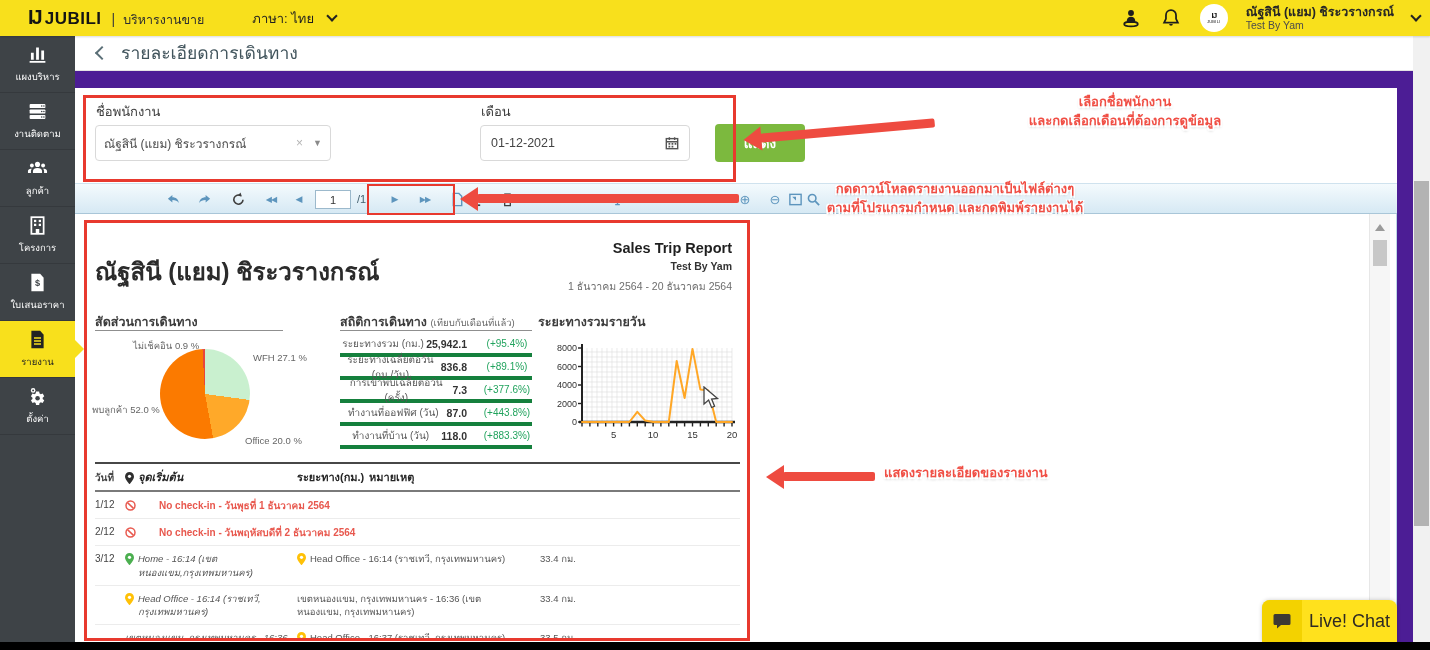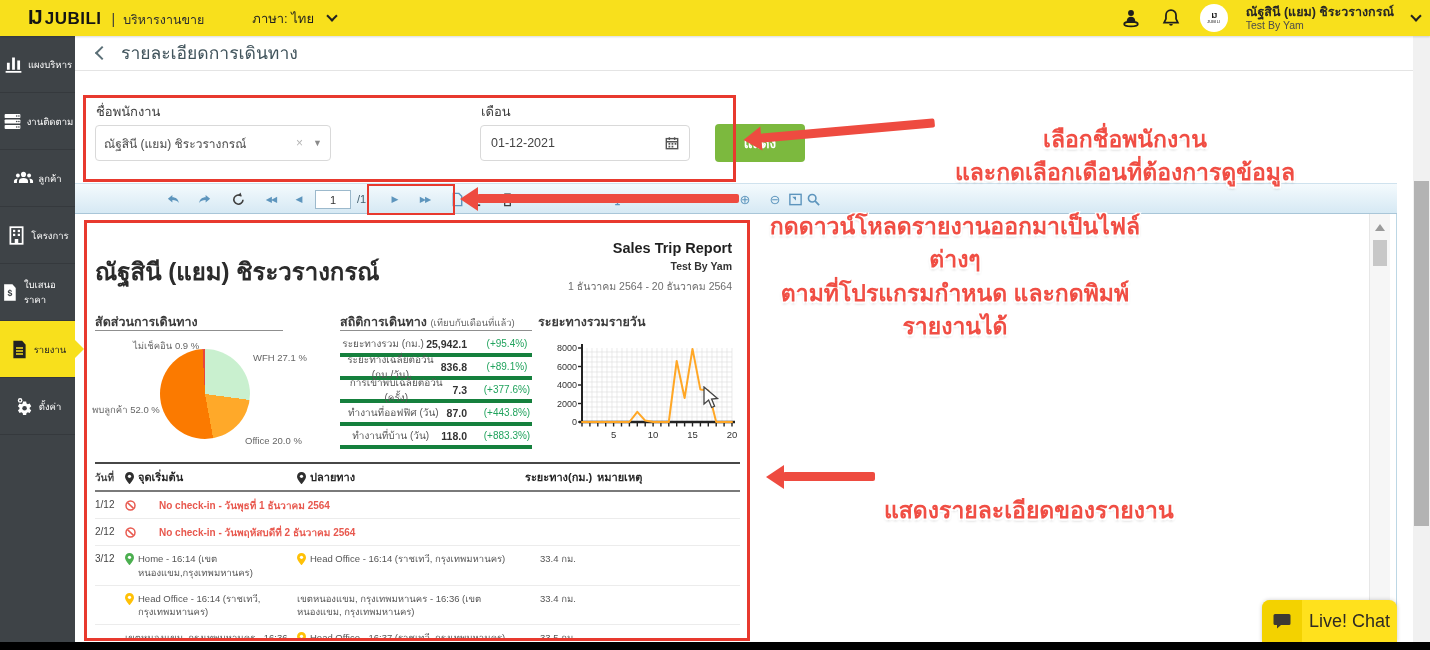--- a/index.html
+++ b/index.html
@@ -1,18 +1,18 @@
 <!DOCTYPE html>
 <html><head>
 <meta charset="utf-8">
 <style>
   * { margin:0; padding:0; box-sizing:border-box; }
   html,body { background:#000; }
   body { font-family:"Liberation Sans","DejaVu Sans",sans-serif; }
-  #root { position:relative; width:1430px; height:650px; background:#ffffff; overflow:hidden; }
+  #root { position:relative; width:1430px; height:650px; background:#4c1d95; overflow:hidden; }
 
   
   .app-header { position:absolute; left:0; top:0; width:1430px; height:36px; background:#F8E01C; z-index:30;
     display:flex; align-items:center; box-shadow:0 1px 2px rgba(0,0,0,.15); }
   .logo-wrap { display:flex; align-items:baseline; margin-left:28px; }
   .logo-mark { font-weight:900; font-size:20px; letter-spacing:-2px; color:#141414; }
   .logo-text { font-weight:900; font-size:17px; color:#141414; margin-left:4px; letter-spacing:.5px; }
   .logo-sep  { color:#3a3a3a; font-size:14px; margin:0 8px 0 10px; font-weight:300; }
   .logo-sub  { font-size:12.5px; color:#2e2e2e; }
   .lang-switch { margin-left:48px; font-size:13px; color:#1f1f1f; display:flex; align-items:center; gap:14px; cursor:pointer; }
@@ -22,21 +22,21 @@
   .hicon svg { width:100%; height:100%; }
   .avatar { width:28px; height:28px; background:#fff; border-radius:50%; display:flex; flex-direction:column; align-items:center; justify-content:center; overflow:hidden; }
   .avatar b { font-size:8px; color:#111; line-height:7px; letter-spacing:-1px; }
   .avatar i { font-style:normal; font-size:4px; color:#111; letter-spacing:.3px; }
   .user-block { text-align:left; line-height:1.15; }
   .user-name { font-size:12.5px; font-weight:bold; color:#262626; }
   .user-sub  { font-size:10.5px; color:#4c4c4c; }
 
   
   .sidebar { position:absolute; left:0; top:36px; width:75px; height:614px; background:#3E4347; z-index:20; }
-  .nav-item { position:relative; height:57px; display:flex; align-items:center; justify-content:center; gap:4px;
+  .nav-item { position:relative; height:57px; display:flex; flex-direction:column; align-items:center; justify-content:center; gap:4px;
     border-bottom:1px solid #35393d; cursor:pointer; color:#fff; --hole:#3E4347; }
   .nav-ico { width:21px; height:21px; color:#fff; }
   .nav-ico svg { width:100%; height:100%; }
   .nav-lbl { font-size:9.5px; color:#fff; }
   .nav-item.active { background:#F8E01C; }
   .nav-item.active .nav-ico, .nav-item.active .nav-lbl { color:#232323; }
   .nav-item.active { --hole:#F8E01C; }
   .nav-notch { position:absolute; right:-9px; top:50%; transform:translateY(-50%);
     border-top:9px solid transparent; border-bottom:9px solid transparent; border-left:9px solid #F8E01C; z-index:21; }
 
@@ -100,40 +100,40 @@
   .stat-row .ch { font-size:10px; color:#21A35D; margin-left:15px; width:50px; }
   .linechart { position:absolute; left:450px; top:118px; width:205px; height:110px; }
 
   
   .trip-table { position:absolute; left:8px; top:240px; width:645px; }
   .tr { display:flex; align-items:flex-start; border-bottom:1px solid #ececec; padding:6px 0 5px 0; }
   .tr.head { border-top:2px solid #474747; border-bottom:2px solid #7a7a7a; align-items:center; padding:4px 0; }
   .th { font-size:11px; font-weight:bold; color:#262626; display:flex; align-items:center; gap:3px; }
   .td { font-size:9.5px; color:#555; line-height:1.45; }
   .c-date { width:30px; flex:none; font-size:10px; color:#444; }
-  .c-origin { width:172px; flex:none; padding-right:0; display:flex; gap:4px; }
+  .c-origin { width:172px; flex:none; padding-right:0; display:flex; gap:4px;font-style:italic; }
   .c-dest { width:228px; flex:none; padding-right:10px; display:flex; gap:4px; }
   .c-dist { width:72px; flex:none; padding-left:15px; }
   .c-note { flex:1; }
   .tr.head .c-dist { padding-left:0; }
   .nc-text { color:#e8584e; font-size:10px; display:flex; align-items:center; gap:23px; font-weight:bold; }
   .pin { width:9px; height:12px; flex:none; margin-top:1px; }
 
   
   .red-rect { position:absolute; border:3px solid #e8392e; z-index:40; pointer-events:none; }
   #rect-filter { left:83px; top:95px; width:653px; height:87px; }
   #rect-export { left:367px; top:184px; width:88px; height:31px; border-width:2.5px; }
   #rect-report { left:84px; top:220px; width:666px; height:421px; }
 
   
   .red-arrow { position:absolute; height:9px; background:#ee4b40; border-radius:2px; z-index:41; }
   .red-arrow::before { content:""; position:absolute; left:-17px; top:50%; transform:translateY(-50%);
     border-top:12px solid transparent; border-bottom:12px solid transparent; border-right:18px solid #ee4b40; }
-  .ann-text { position:absolute; z-index:41; color:#f04e44; font-weight:bold; font-size:23px; line-height:1.45; text-align:center;
-    text-shadow:-1.5px -1.5px 0 #fff, 1.5px -1.5px 0 #fff, -1.5px 1.5px 0 #fff, 1.5px 1.5px 0 #fff, 0 2px 3px rgba(0,0,0,.28);margin-top:30px; }
+  .ann-text { position:absolute; z-index:41; color:#f04e44; font-weight:bold; font-size:13px; line-height:1.45; text-align:center;
+    text-shadow:-1.5px -1.5px 0 #fff, 1.5px -1.5px 0 #fff, -1.5px 1.5px 0 #fff, 1.5px 1.5px 0 #fff, 0 2px 3px rgba(0,0,0,.28); }
 
   
   .cursor { position:absolute; left:703px; top:386px; z-index:50; width:17px; height:24px; }
 
   
   .live-chat { position:absolute; right:33px; bottom:8px; width:135px; height:42px; background:#FFE11D; border-radius:8px 8px 0 0;
     display:flex; align-items:center; z-index:45; cursor:pointer; box-shadow:0 0 4px rgba(0,0,0,.2); }
   .lc-ico { width:40px; height:42px; background:#F3D200; border-radius:8px 0 0 0; display:flex; align-items:center; justify-content:center; }
   .lc-ico svg { width:18px; height:16px; }
   .lc-label { flex:1; text-align:center; font-size:18px; font-weight:normal; color:#2e2a24; }
@@ -447,24 +447,20 @@
           <polyline points="45.0,82.0 52.9,82.0 60.8,82.0 68.7,82.0 76.6,82.0 84.5,82.0 92.4,82.0 100.3,71.8 108.2,80.6 116.1,82.0 123.9,82.0 131.8,82.0 139.7,21.0 147.6,58.0 155.5,8.9 163.4,49.6 171.3,50.5 179.2,82.0 187.1,82.0 195.0,82.0" fill="none" stroke="#FFA726" stroke-width="2" stroke-linejoin="round" stroke-linecap="round"></polyline>
         </svg></div>
 
     <div class="trip-table" id="trip-table">
         <div class="tr head">
           <span class="th c-date">วันที่</span>
           <span class="th c-origin"><svg class="pin" viewBox="0 0 9 12">
               <path fill="#2f2f2f" d="M4.5 0C2 0 0 2 0 4.4 0 7.7 4.5 12 4.5 12S9 7.7 9 4.4C9 2 7 0 4.5 0z"></path>
               <circle cx="4.5" cy="4.3" r="1.6" fill="#fff"></circle>
             </svg>จุดเริ่มต้น</span>
-          <span class="th c-dest"><svg class="pin" viewBox="0 0 9 12">
-              <path fill="#2f2f2f" d="M4.5 0C2 0 0 2 0 4.4 0 7.7 4.5 12 4.5 12S9 7.7 9 4.4C9 2 7 0 4.5 0z"></path>
-              <circle cx="4.5" cy="4.3" r="1.6" fill="#fff"></circle>
-            </svg>ปลายทาง</span>
           <span class="th c-dist">ระยะทาง(กม.)</span>
           <span class="th c-note">หมายเหตุ</span>
         </div>
         <div class="tr">
           <span class="td c-date">1/12</span>
           <span class="nc-text">
             <svg width="11" height="11" viewBox="0 0 12 12">
               <circle cx="6" cy="6" r="4.9" fill="none" stroke="#e8584e" stroke-width="1.6"></circle>
               <line x1="2.7" y1="2.9" x2="9.3" y2="9.1" stroke="#e8584e" stroke-width="1.6"></line>
             </svg>

